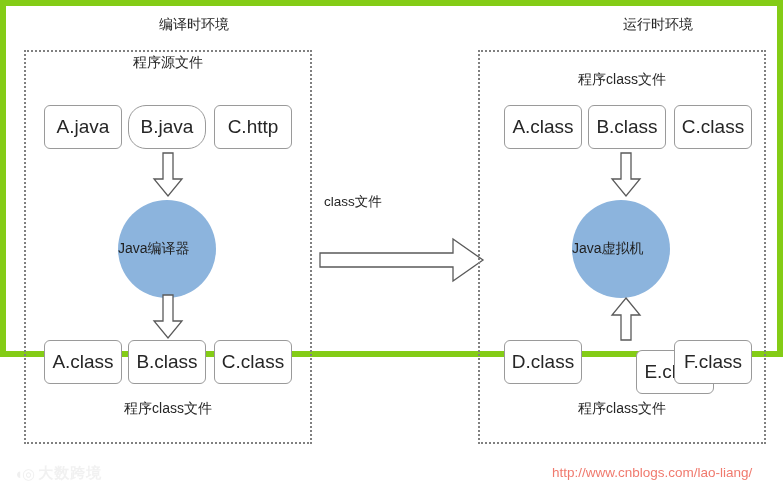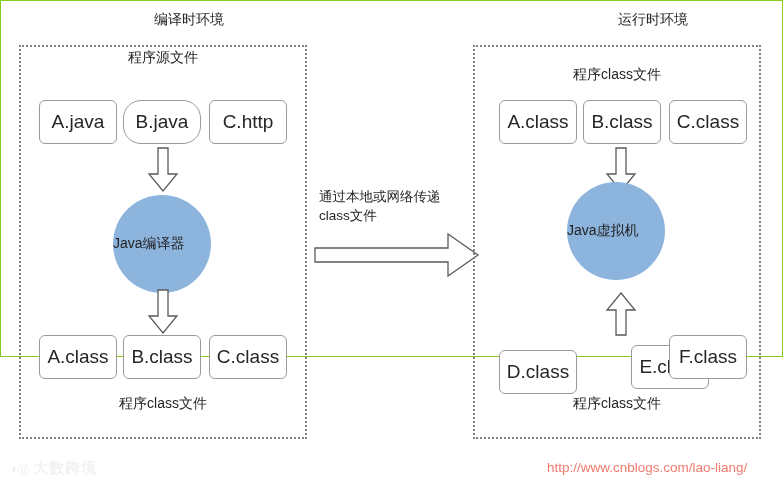--- a/index.html
+++ b/index.html
@@ -6,21 +6,21 @@
   html, body {
     width: 783px; height: 490px;
     background: #ffffff;
     font-family: "Liberation Sans", "DejaVu Sans", sans-serif;
     overflow: hidden;
   }
   #canvas {
     position: relative;
     width: 783px; height: 357px;
     background: #ffffff;
-    border: 1px solid #84cc16;
+    border: 6px solid #84cc16;
   }
 
   
   .section-title {
     position: absolute;
     font-size: 14px;
     color: #262626;
     white-space: nowrap;
     text-align: center;
   }
@@ -66,21 +66,21 @@
     width: 98px; height: 98px;
     border-radius: 50%;
     background: #8cb4dd;
     display: flex;
     align-items: center;
     font-size: 14px;
     color: #1f1f1f;
     white-space: nowrap;
   }
   #circle-compiler { left: 112px; top: 194px; }
-  #circle-jvm { left: 566px; top: 181px; }
+  #circle-jvm { left: 566px; top: 194px; }
 
   
   .arrow-svg { position: absolute; }
   .arrow-path {
     fill: #ffffff;
     stroke: #5a5a5a;
     stroke-width: 1.3;
     stroke-linejoin: miter;
   }
 
@@ -152,21 +152,20 @@
     <path class="arrow-path" d="M11,1 L21,1 L21,27 L30,27 L16,44 L2,27 L11,27 Z"></path>
   </svg>
 
   <div class="file-box" style="left:38px; top:334px;">A.class</div>
   <div class="file-box" style="left:122px; top:334px;">B.class</div>
   <div class="file-box" style="left:208px; top:334px;">C.class</div>
 
   <div class="panel-caption" style="left:62px; top:394px; width:200px;">程序class文件</div>
 
   <div id="transfer-label">
-    <div>通过本地或网络传递</div>
     <div>class文件</div>
   </div>
 
   <svg class="arrow-svg" style="left:313px; top:230px;" width="166" height="48" viewBox="0 0 166 48">
     <path class="arrow-path" d="M1,17 L134,17 L134,3 L164,24 L134,45 L134,31 L1,31 Z"></path>
   </svg>
 
   <div class="panel" id="panel-runtime"></div>
 
   <div class="panel-caption" style="left:516px; top:65px; width:200px;">程序class文件</div>
@@ -180,21 +179,21 @@
   </svg>
 
   <div class="circle" id="circle-jvm">
     <span>Java虚拟机</span>
   </div>
 
   <svg class="arrow-svg" style="left:604px; top:290px;" width="32" height="46" viewBox="0 0 32 46">
     <path class="arrow-path" d="M16,2 L30,19 L21,19 L21,44 L11,44 L11,19 L2,19 Z"></path>
   </svg>
 
-  <div class="file-box" style="left:498px; top:334px;margin-top:15px;">D.class</div>
+  <div class="file-box" style="left:498px; top:334px;">D.class</div>
   <div class="file-box" style="left:582px; top:344px;margin-left:48px;">E.class</div>
   <div class="file-box" style="left:668px; top:334px;">F.class</div>
 
   <div class="panel-caption" style="left:516px; top:394px; width:200px;">程序class文件</div>
 
   <div id="footer-url">http://www.cnblogs.com/lao-liang/</div>
 
   <div id="watermark">
     <span class="wm-mark">◖◎</span>
     <span class="wm-text">大数跨境</span>

